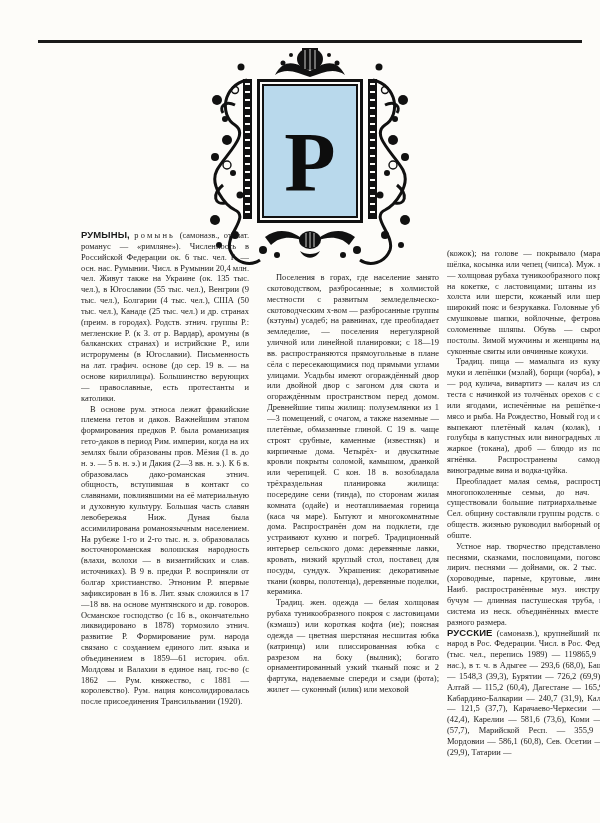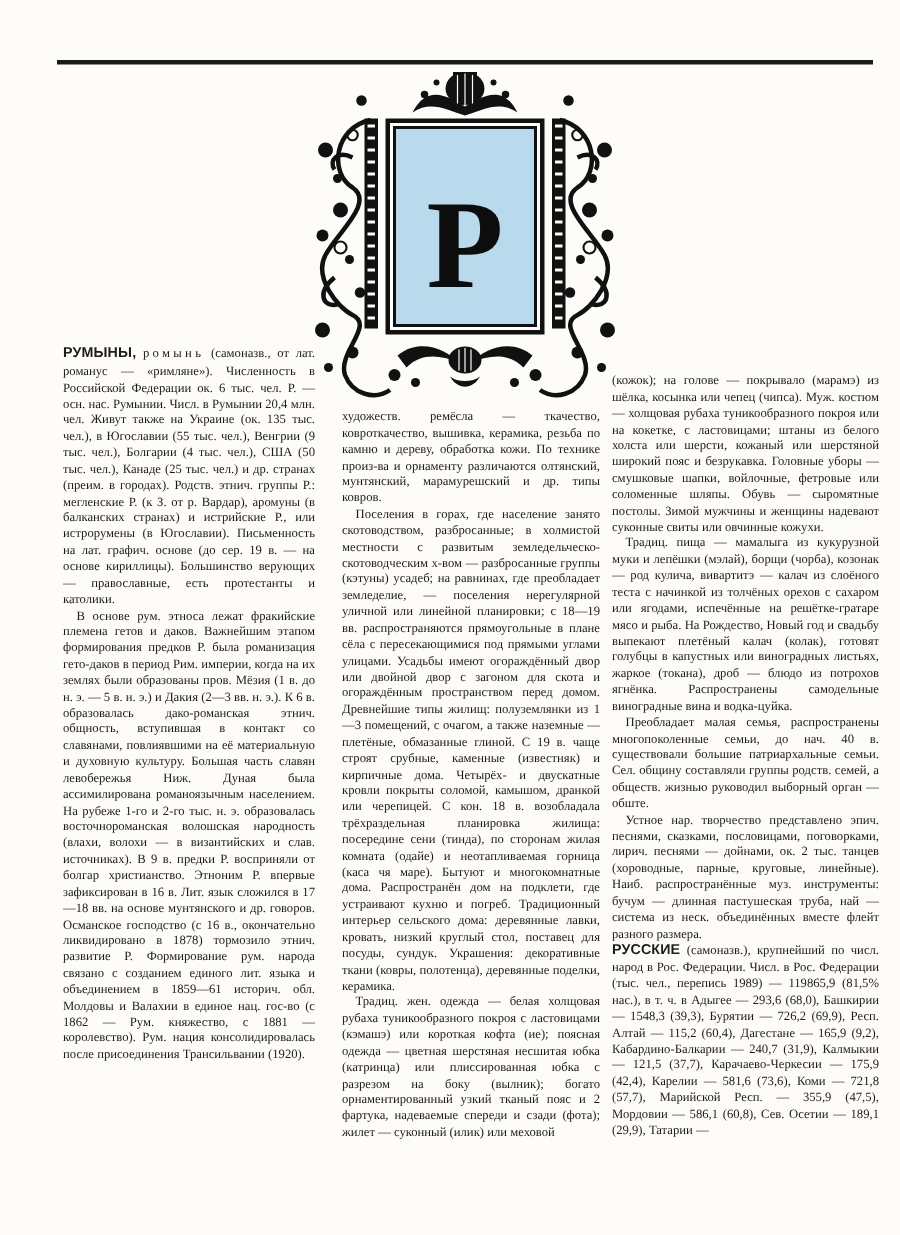--- a/index.html
+++ b/index.html
@@ -18,20 +18,21 @@
   .ornament {
     position: absolute; left: 205px; top: 45px; width: 210px; height: 240px;
   }
   .ornament svg { width: 100%; height: 100%; display: block; }
   .col {
     position: absolute;
     font-size: 8.45px;
     line-height: 10.85px;
     text-align: justify;
     hyphens: manual;
+    margin-left: 39px;
   }
   .col p { margin: 0; text-indent: 0; }
   .col p.ind { text-indent: 9px; }
   .col-left { left: 42px; top: 230px; width: 168px; }
   .col-mid { left: 228px; top: 272px; width: 172px; }
   .col-right { left: 408px; top: 248px; width: 178px; }
   .headword {
     font-family: "Liberation Sans", "DejaVu Sans", sans-serif;
     font-weight: bold;
     font-size: 9.5px;
@@ -167,21 +168,20 @@
       <text x="105" y="146" text-anchor="middle" font-family="Liberation Serif, DejaVu Serif, serif" font-weight="bold" font-size="84" fill="#0d0d0d">Р</text>
     </svg>
   </div>
 
   <div class="col col-left">
     <p><span class="headword">РУМЫНЫ,</span> <span class="spaced">ромынь</span><span> (самоназв., от лат. романус — «римляне»). Численность в Российской Федерации ок. 6 тыс. чел. Р. — осн. нас. Румынии. Числ. в Румынии 20,4 млн. чел. Живут также на Украине (ок. 135 тыс. чел.), в Югославии (55 тыс. чел.), Венгрии (9 тыс. чел.), Болгарии (4 тыс. чел.), США (50 тыс. чел.), Канаде (25 тыс. чел.) и др. странах (преим. в городах). Родств. этнич. группы Р.: мегленские Р. (к З. от р. Вардар), аромуны (в балканских странах) и истрийские Р., или истрорумены (в Югославии). Письменность на лат. графич. основе (до сер. 19 в. — на основе кириллицы). Большинство верующих — православные, есть протестанты и католики.</span></p>
     <p class="ind">В основе рум. этноса лежат фракийские племена гетов и даков. Важнейшим этапом формирования предков Р. была романизация гето-даков в период Рим. империи, когда на их землях были образованы пров. Мёзия (1 в. до н. э. — 5 в. н. э.) и Дакия (2—3 вв. н. э.). К 6 в. образовалась дако-романская этнич. общность, вступившая в контакт со славянами, повлиявшими на её материальную и духовную культуру. Большая часть славян левобережья Ниж. Дуная была ассимилирована романоязычным населением. На рубеже 1-го и 2-го тыс. н. э. образовалась восточнороманская волошская народность (влахи, волохи — в византийских и слав. источниках). В 9 в. предки Р. восприняли от болгар христианство. Этноним Р. впервые зафиксирован в 16 в. Лит. язык сложился в 17—18 вв. на основе мунтянского и др. говоров. Османское господство (с 16 в., окончательно ликвидировано в 1878) тормозило этнич. развитие Р. Формирование рум. народа связано с созданием единого лит. языка и объединением в 1859—61 историч. обл. Молдовы и Валахии в единое нац. гос-во (с 1862 — Рум. княжество, с 1881 — королевство). Рум. нация консолидировалась после присоединения Трансильвании (1920).</p>
   </div>
 
   <div class="col col-mid">
-    <p>художеств. ремёсла — ткачество, ковроткачество, вышивка, керамика, резьба по камню и дереву, обработка кожи. По технике произ-ва и орнаменту различаются олтянский, мунтянский, марамурешский и др. типы ковров.</p>
     <p class="ind">Поселения в горах, где население занято скотоводством, разбросанные; в холмистой местности с развитым земледельческо-скотоводческим х-вом — разбросанные группы (кэтуны) усадеб; на равнинах, где преобладает земледелие, — поселения нерегулярной уличной или линейной планировки; с 18—19 вв. распространяются прямоугольные в плане сёла с пересекающимися под прямыми углами улицами. Усадьбы имеют огораждённый двор или двойной двор с загоном для скота и огораждённым пространством перед домом. Древнейшие типы жилищ: полуземлянки из 1—3 помещений, с очагом, а также наземные — плетёные, обмазанные глиной. С 19 в. чаще строят срубные, каменные (известняк) и кирпичные дома. Четырёх- и двускатные кровли покрыты соломой, камышом, дранкой или черепицей. С кон. 18 в. возобладала трёхраздельная планировка жилища: посередине сени (тинда), по сторонам жилая комната (одайе) и неотапливаемая горница (каса чя маре). Бытуют и многокомнатные дома. Распространён дом на подклети, где устраивают кухню и погреб. Традиционный интерьер сельского дома: деревянные лавки, кровать, низкий круглый стол, поставец для посуды, сундук. Украшения: декоративные ткани (ковры, полотенца), деревянные поделки, керамика.</p>
     <p class="ind">Традиц. жен. одежда — белая холщовая рубаха туникообразного покроя с ластовицами (кэмашэ) или короткая кофта (ие); поясная одежда — цветная шерстяная несшитая юбка (катринца) или плиссированная юбка с разрезом на боку (вылник); богато орнаментированный узкий тканый пояс и 2 фартука, надеваемые спереди и сзади (фота); жилет — суконный (илик) или меховой</p>
   </div>
 
   <div class="col col-right">
     <p>(кожок); на голове — покрывало (марамэ) из шёлка, косынка или чепец (чипса). Муж. костюм — холщовая рубаха туникообразного покроя или на кокетке, с ластовицами; штаны из белого холста или шерсти, кожаный или шерстяной широкий пояс и безрукавка. Головные уборы — смушковые шапки, войлочные, фетровые или соломенные шляпы. Обувь — сыромятные постолы. Зимой мужчины и женщины надевают суконные свиты или овчинные кожухи.</p>
     <p class="ind">Традиц. пища — мамалыга из кукурузной муки и лепёшки (мэлай), борщи (чорба), козонак — род кулича, вивартитэ — калач из слоёного теста с начинкой из толчёных орехов с сахаром или ягодами, испечённые на решётке-гратаре мясо и рыба. На Рождество, Новый год и свадьбу выпекают плетёный калач (колак), готовят голубцы в капустных или виноградных листьях, жаркое (токана), дроб — блюдо из потрохов ягнёнка. Распространены самодельные виноградные вина и водка-цуйка.</p>
     <p class="ind">Преобладает малая семья, распространены многопоколенные семьи, до нач. 40 в. существовали большие патриархальные семьи. Сел. общину составляли группы родств. семей, а обществ. жизнью руководил выборный орган — обште.</p>
     <p class="ind">Устное нар. творчество представлено эпич. песнями, сказками, пословицами, поговорками, лирич. песнями — дойнами, ок. 2 тыс. танцев (хороводные, парные, круговые, линейные). Наиб. распространённые муз. инструменты: бучум — длинная пастушеская труба, най — система из неск. объединённых вместе флейт разного размера.</p>
     <p><span class="headword">РУССКИЕ</span><span> (самоназв.), крупнейший по числ. народ в Рос. Федерации. Числ. в Рос. Федерации (тыс. чел., перепись 1989) — 119865,9 (81,5% нас.), в т. ч. в Адыгее — 293,6 (68,0), Башкирии — 1548,3 (39,3), Бурятии — 726,2 (69,9), Респ. Алтай — 115,2 (60,4), Дагестане — 165,9 (9,2), Кабардино-Балкарии — 240,7 (31,9), Калмыкии — 121,5 (37,7), Карачаево-Черкесии — 175,9 (42,4), Карелии — 581,6 (73,6), Коми — 721,8 (57,7), Марийской Респ. — 355,9 (47,5), Мордовии — 586,1 (60,8), Сев. Осетии — 189,1 (29,9), Татарии —</span></p>

